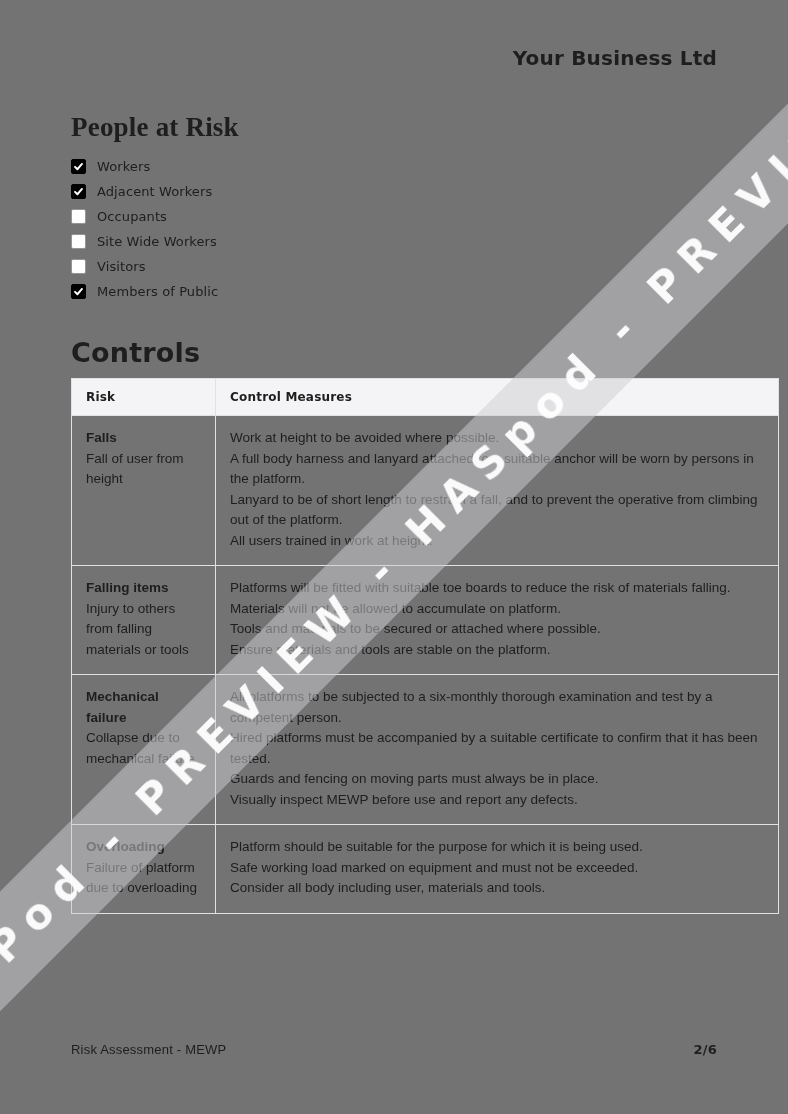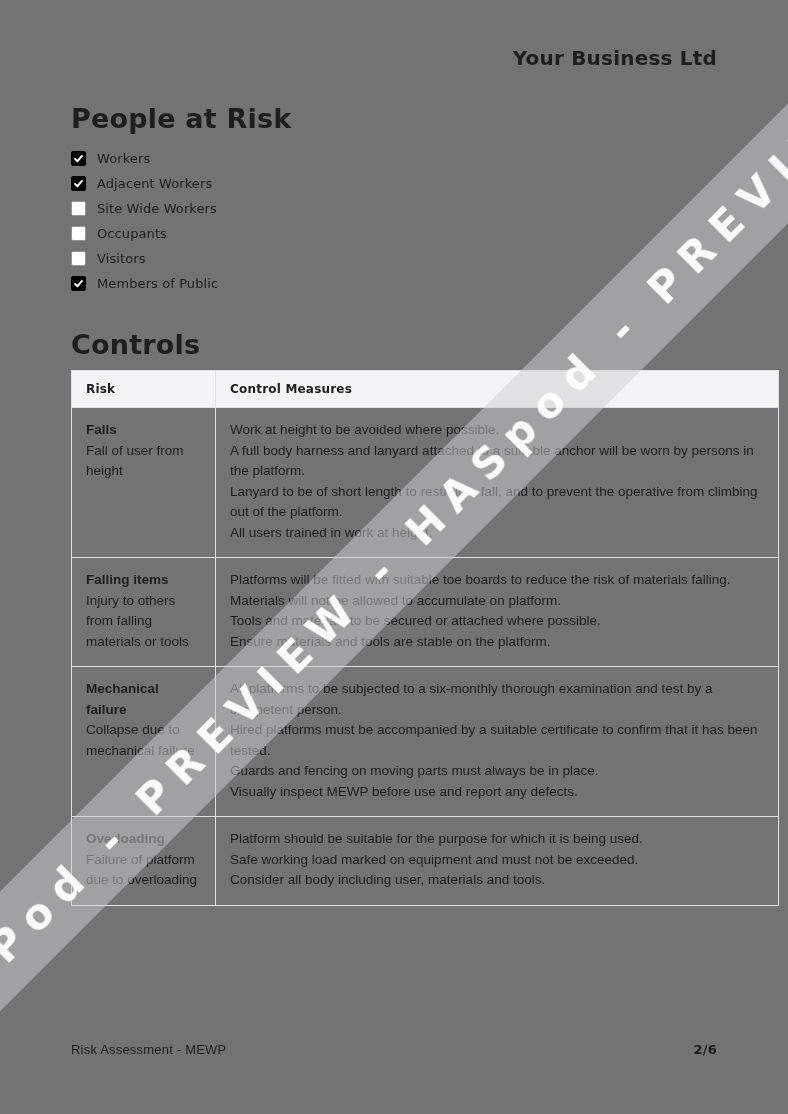--- a/index.html
+++ b/index.html
@@ -25,21 +25,21 @@
   }
 
   h1.section-heading {
     font-family: "DejaVu Sans", sans-serif;
     font-weight: 800;
     font-size: 27px;
     line-height: 34px;
     margin: 0;
     letter-spacing: 0.2px;
   }
-  #people-title { margin-top: 32px; }
+  #people-title { margin-top: 40px; font-family: Liberation Serif, serif; }
   #controls-title { margin-top: 32px; }
 
   .checklist { margin-top: 10px; }
   .check-item { display: flex; align-items: center; height: 25px; }
   .checkbox {
     width: 15px; height: 15px;
     border: 1.5px solid #94949a;
     border-radius: 2px;
     background: #fff;
     display: flex; align-items: center; justify-content: center;
@@ -142,25 +142,25 @@
         <div class="check-item">
           <span class="checkbox checked">
             <svg width="11" height="11" viewBox="0 0 12 12">
               <path d="M2.2 6.4 L4.8 9 L9.8 3.2" fill="none" stroke="#fff" stroke-width="2.1" stroke-linecap="round" stroke-linejoin="round"></path>
             </svg>
           </span>
           <span class="check-label">Adjacent Workers</span>
         </div>
         <div class="check-item">
           <span class="checkbox"></span>
+          <span class="check-label">Occupants</span>
+        </div>
+        <div class="check-item">
+          <span class="checkbox"></span>
           <span class="check-label">Site Wide Workers</span>
-        </div>
-        <div class="check-item">
-          <span class="checkbox"></span>
-          <span class="check-label">Occupants</span>
         </div>
         <div class="check-item">
           <span class="checkbox"></span>
           <span class="check-label">Visitors</span>
         </div>
         <div class="check-item">
           <span class="checkbox checked">
             <svg width="11" height="11" viewBox="0 0 12 12">
               <path d="M2.2 6.4 L4.8 9 L9.8 3.2" fill="none" stroke="#fff" stroke-width="2.1" stroke-linecap="round" stroke-linejoin="round"></path>
             </svg>

